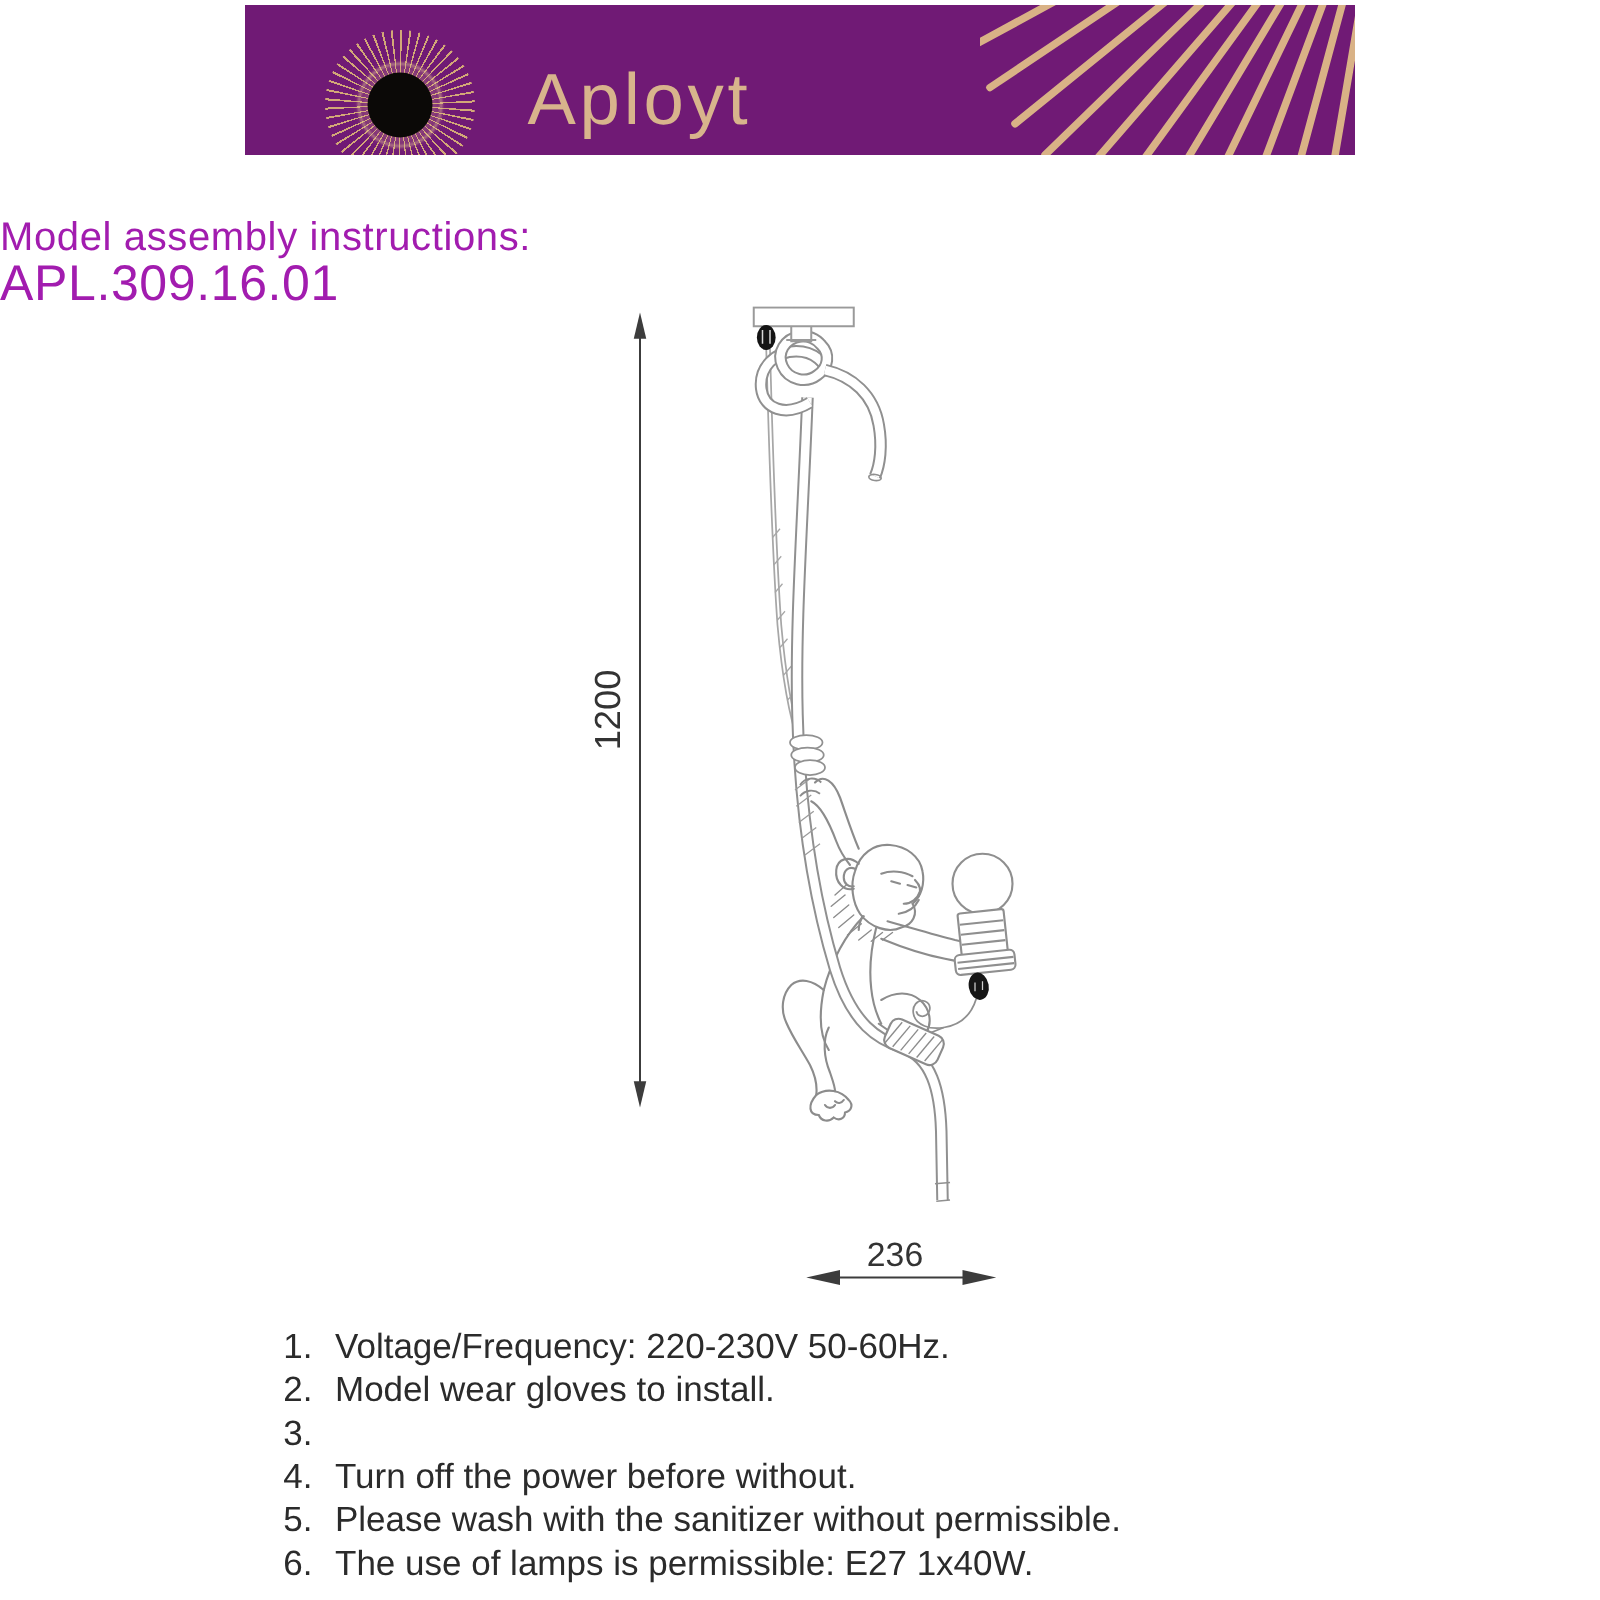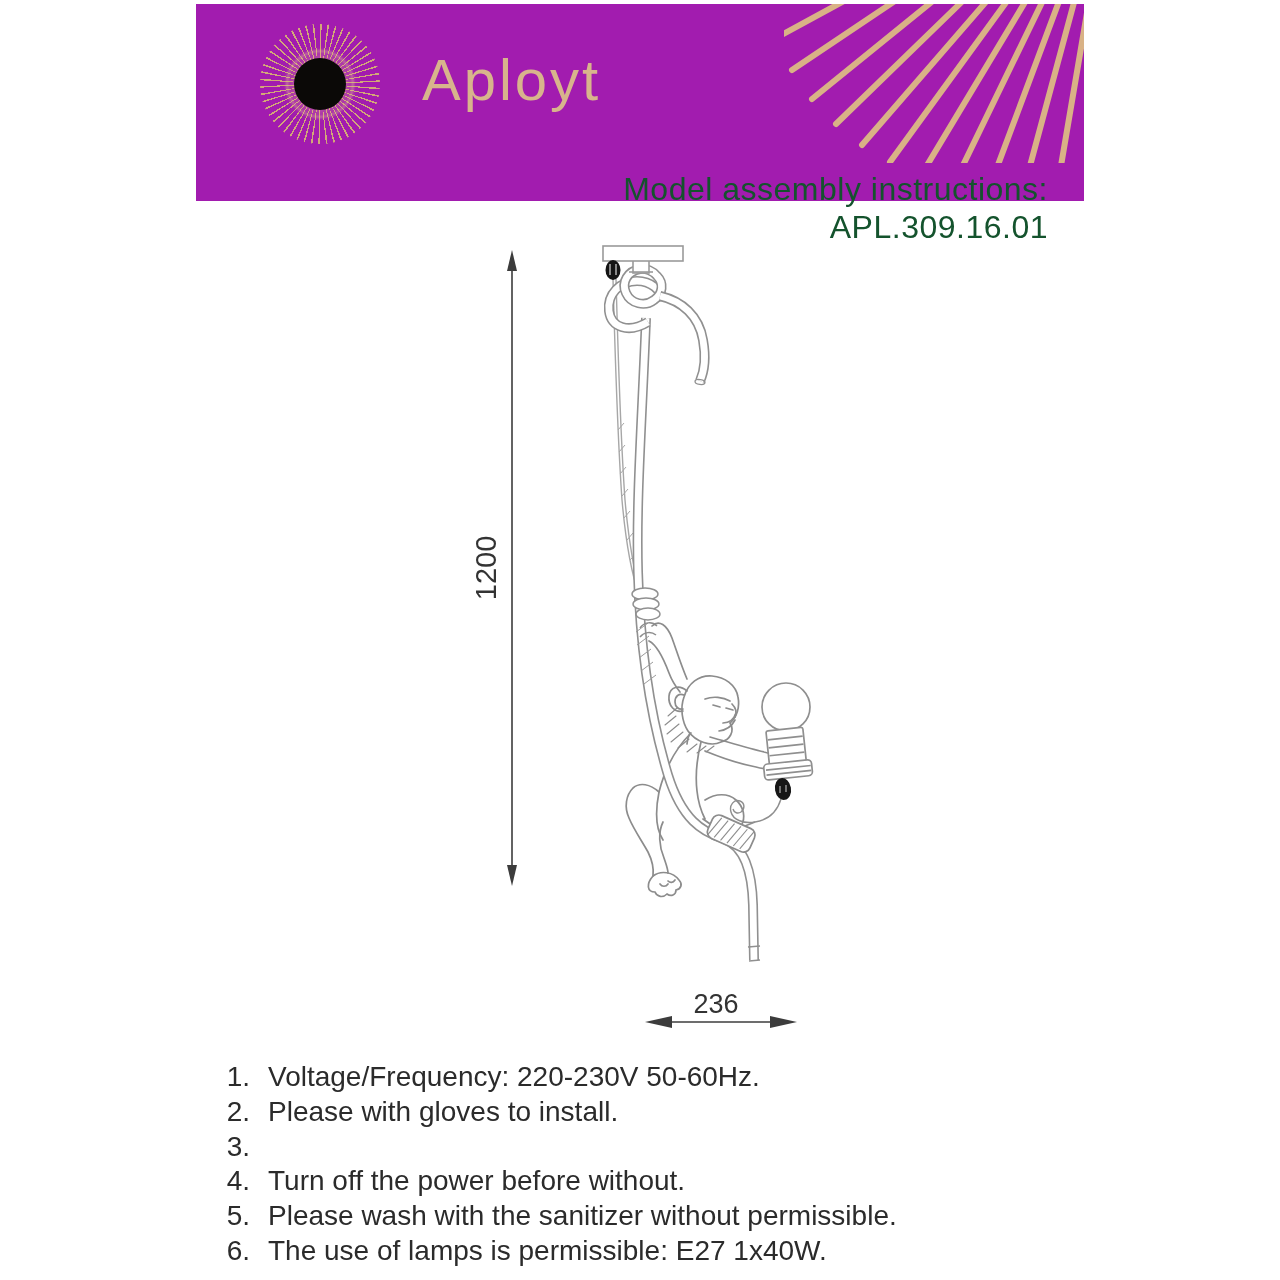--- a/index.html
+++ b/index.html
@@ -2,22 +2,22 @@
 <html><head>
 <meta charset="utf-8">
 <style>
   html,body{margin:0;padding:0;}
   body{
     width:1280px;height:1280px;position:relative;background:#ffffff;
     font-family:"Liberation Sans", sans-serif;overflow:hidden;
   }
   
   .banner{
-    position:absolute;left:196px;top:4px;width:888px;height:197px;
-    background:#a21caf;overflow:hidden;
+    position:absolute;left:196px;top:4px;width:888px;height:120px;
+    background:#701a75;overflow:hidden;
   }
   .sunburst{
     position:absolute;left:64px;top:20px;width:120px;height:120px;border-radius:50%;
     background:repeating-conic-gradient(from 0deg,#c9a briefly 0deg);
   }
   
   .sunburst{
     background:repeating-conic-gradient(#d3a877 0deg 1.6deg, transparent 1.6deg 7.2deg);
   }
   .sunburst .hub{
@@ -27,23 +27,23 @@
   .sunburst .rim{
     position:absolute;left:50%;top:50%;width:64px;height:64px;border-radius:50%;
     transform:translate(-50%,-50%);border:2px solid rgba(230,196,150,.55);filter:blur(1px);
   }
   .wordmark{
     position:absolute;left:226px;top:42px;
     font-size:58px;font-weight:300;letter-spacing:3px;color:#d8b48c;
   }
   .rays{position:absolute;right:0;top:0;}
   
-  .title-block{position:absolute;left:0;top:170px;width:1048px;text-align:right;color:#14532d;}
+  .title-block{position:absolute;left:0;top:170px;width:1048px;text-align:left;color:#a21caf;}
   .title-line{font-size:32px;line-height:38px;letter-spacing:.5px;}
-  .model-line{font-size:32px;line-height:38px;letter-spacing:.5px;}
+  .model-line{font-size:40px;line-height:38px;letter-spacing:.5px;}
   
   .diagram{position:absolute;left:440px;top:245px;}
   
   .instructions{position:absolute;left:206px;top:1060px;color:#2b2b2b;}
   .inst-row{display:flex;font-size:28px;line-height:34.8px;}
   .inst-num{width:44px;text-align:right;margin-right:18px;flex:none;}
   .inst-text{white-space:nowrap;}
 </style>
 </head>
 <body>
@@ -237,21 +237,21 @@
   <text x="716" y="1013" text-anchor="middle" font-size="27" fill="#333" font-family="Liberation Sans, sans-serif">236</text>
 </svg>
 
 <div class="instructions">
   <div class="inst-row">
     <span class="inst-num">1.</span>
     <span class="inst-text">Voltage/Frequency: 220-230V 50-60Hz.</span>
   </div>
   <div class="inst-row">
     <span class="inst-num">2.</span>
-    <span class="inst-text">Please with gloves to install.</span>
+    <span class="inst-text">Model wear gloves to install.</span>
   </div>
   <div class="inst-row">
     <span class="inst-num">3.</span>
   </div>
   <div class="inst-row">
     <span class="inst-num">4.</span>
     <span class="inst-text">Turn off the power before without.</span>
   </div>
   <div class="inst-row">
     <span class="inst-num">5.</span>

